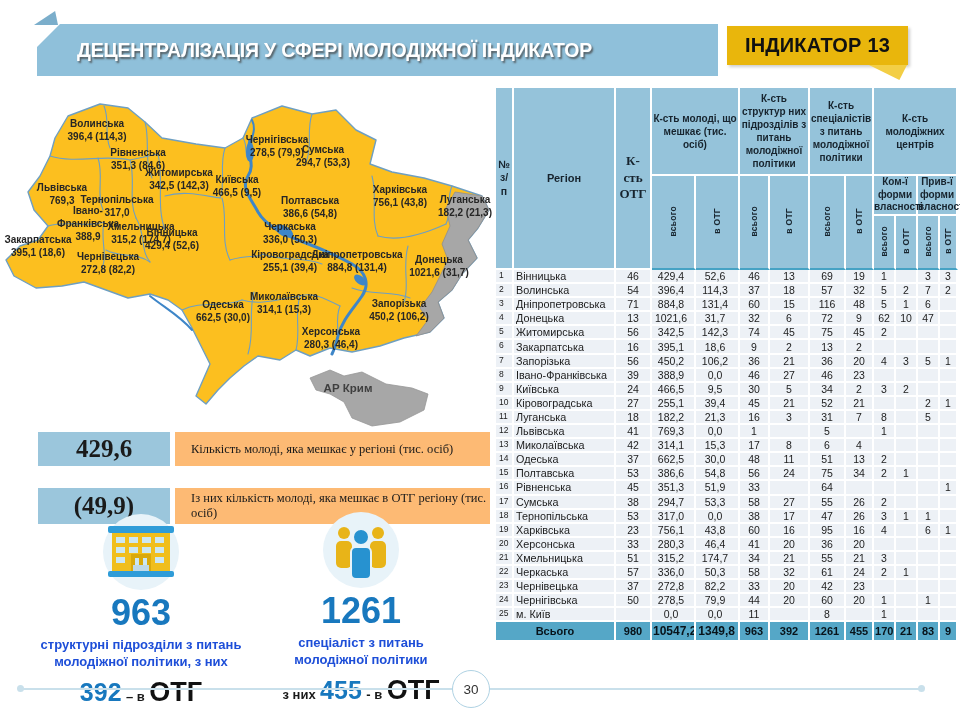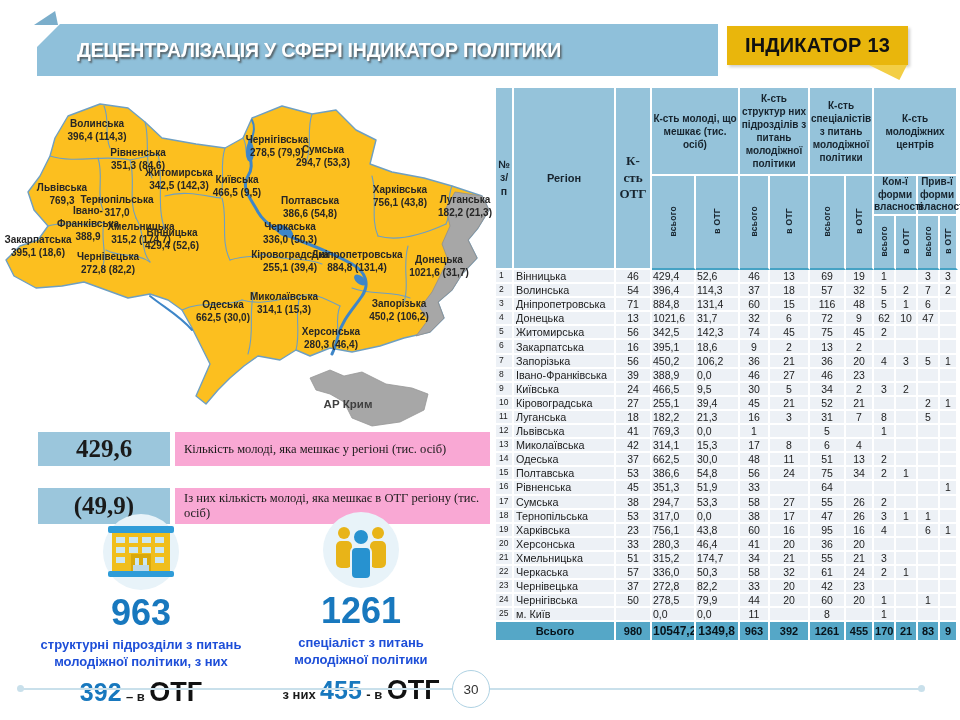--- a/index.html
+++ b/index.html
@@ -29,22 +29,22 @@
   .region-label { position:absolute; text-align:center; font-weight:bold; color:#262626;
             font-size:10px; line-height:1.3; pointer-events:none; }
   .region-label .rname { white-space:normal; }
   .crimea-label .rname { font-size:11.5px; color:#3f3f3f; }
 
   
   .legend { position:absolute; left:38px; top:432px; width:452px; }
   .legend-row { display:flex; margin-bottom:22px;font-family:Liberation Serif, serif; }
   .legend-val { width:132px; height:34px; background:#9BC6DC; display:flex; align-items:center;
             justify-content:center; font-size:25px; font-weight:800; color:#1a1a1a; margin-right:5px; }
-  .legend-lab { flex:1; height:34px; background:#f9a8d4; display:flex; align-items:center;
-            padding-left:9px; font-size:12.5px; color:#1a1a1a; }
+  .legend-lab { flex:1; height:34px; background:#fdba74; display:flex; align-items:center;
+            padding-left:16px; font-size:12.5px; color:#1a1a1a; }
   .legend-row:nth-child(2) .legend-val,
   .legend-row:nth-child(2) .legend-lab { height:36px; }
 
   
   .stat { position:absolute; width:260px; text-align:center; }
   .stat-left  { left:11px;  top:512px; }
   .stat-right { left:231px; top:510px; }
   .stat-icon { margin:0 auto; width:80px; height:80px; }
   .stat-num { font-size:36px; font-weight:800; color:#1878BE; line-height:1.05; margin-top:2px; }
   .stat-lab { font-size:13px; font-weight:bold; color:#1d4ed8; line-height:1.35; margin:4px auto 0; }
@@ -78,34 +78,34 @@
   tr.h2 th.form { height:40px; font-size:10px; font-weight:bold; line-height:1.25; }
   th.rot { font-size:8.5px; font-weight:bold; padding:2px 0; }
   th.rot span { writing-mode:vertical-rl; transform:rotate(180deg); letter-spacing:0.3px; }
   tr.h3 th { height:54px; border-bottom:2px solid #45A2C4; }
   tr.h2 th[rowspan] { border-bottom:2px solid #45A2C4; }
   table.data td { background:#EDF1F6; border-right:2px solid #fff; border-bottom:2px solid #fff;
             height:14.1px; font-size:10.5px; color:#1c1c1c; text-align:center; padding:0 1px;
             overflow:hidden; white-space:nowrap; }
   table.data td.c0 { font-size:8.5px; text-align:left; padding-left:3px; vertical-align:top; }
   table.data td.c1 { text-align:left; padding-left:2px; font-size:10.8px; }
-  table.data td.c3, table.data td.c4 { text-align:left; padding-right:5px; }
+  table.data td.c3, table.data td.c4 { text-align:center; padding-right:5px; }
   tr.totals td { background:#55A7C7; font-weight:bold; color:#08131a; height:20px; font-size:11px; }
   tr.totals td.tlabel { text-align:center; }
   tr.totals td.c3, tr.totals td.c4 { text-align:right; padding-right:3px; font-size:12px; }
 </style>
 </head>
 <body>
 
 <div class="slide">
 
   <div class="banner-wrap">
     <div class="banner-fold"></div>
     <div class="banner">
-      <span class="banner-title">ДЕЦЕНТРАЛІЗАЦІЯ У СФЕРІ ІНДИКАТОР ПОЛІТИКИ</span>
+      <span class="banner-title">ДЕЦЕНТРАЛІЗАЦІЯ У СФЕРІ МОЛОДІЖНОЇ ІНДИКАТОР</span>
     </div>
     <div class="badge">
       <span class="badge-text">ІНДИКАТОР 13</span>
     </div>
     <div class="badge-fold"></div>
   </div>
 
   <div class="map-area">
     <svg width="497" height="352" viewBox="0 0 497 352">
 
@@ -258,21 +258,21 @@
         </div>
         <div class="region-label" style="left: 183px; top: 210px; width: 80px;">
           <div class="rname">Одеська</div>
           <div class="rval">662,5 (30,0)</div>
         </div>
         <div class="region-label" style="left: 276px; top: 237px; width: 110px;">
           <div class="rname">Херсонська</div>
           <div class="rval">280,3 (46,4)</div>
         </div>
       </div>
-    <div class="region-label crimea-label" style="left:308px; top:309px; width:80px;">
+    <div class="region-label crimea-label" style="left:308px; top:293px; width:80px;">
       <div class="rname">АР Крим</div>
     </div>
   </div>
 
   <div class="legend">
     <div class="legend-row">
       <div class="legend-val">429,6</div>
       <div class="legend-lab">Кількість молоді, яка мешкає у регіоні (тис. осіб)</div>
     </div>
     <div class="legend-row">

